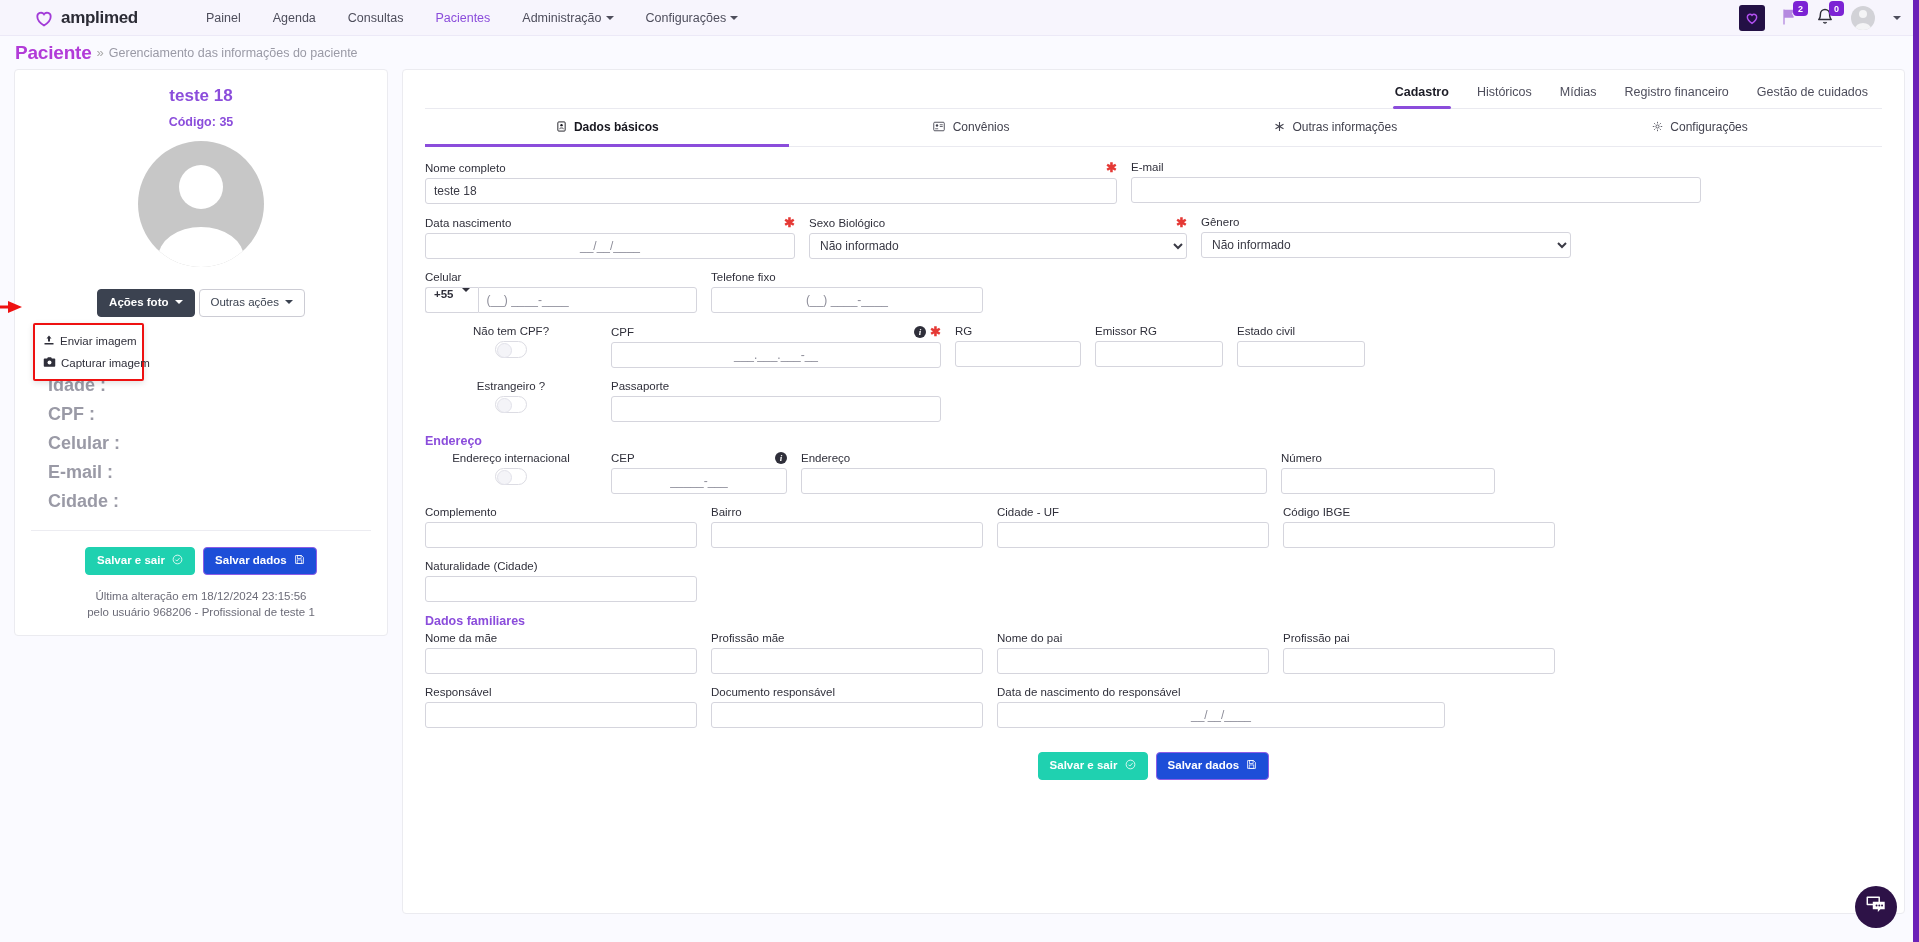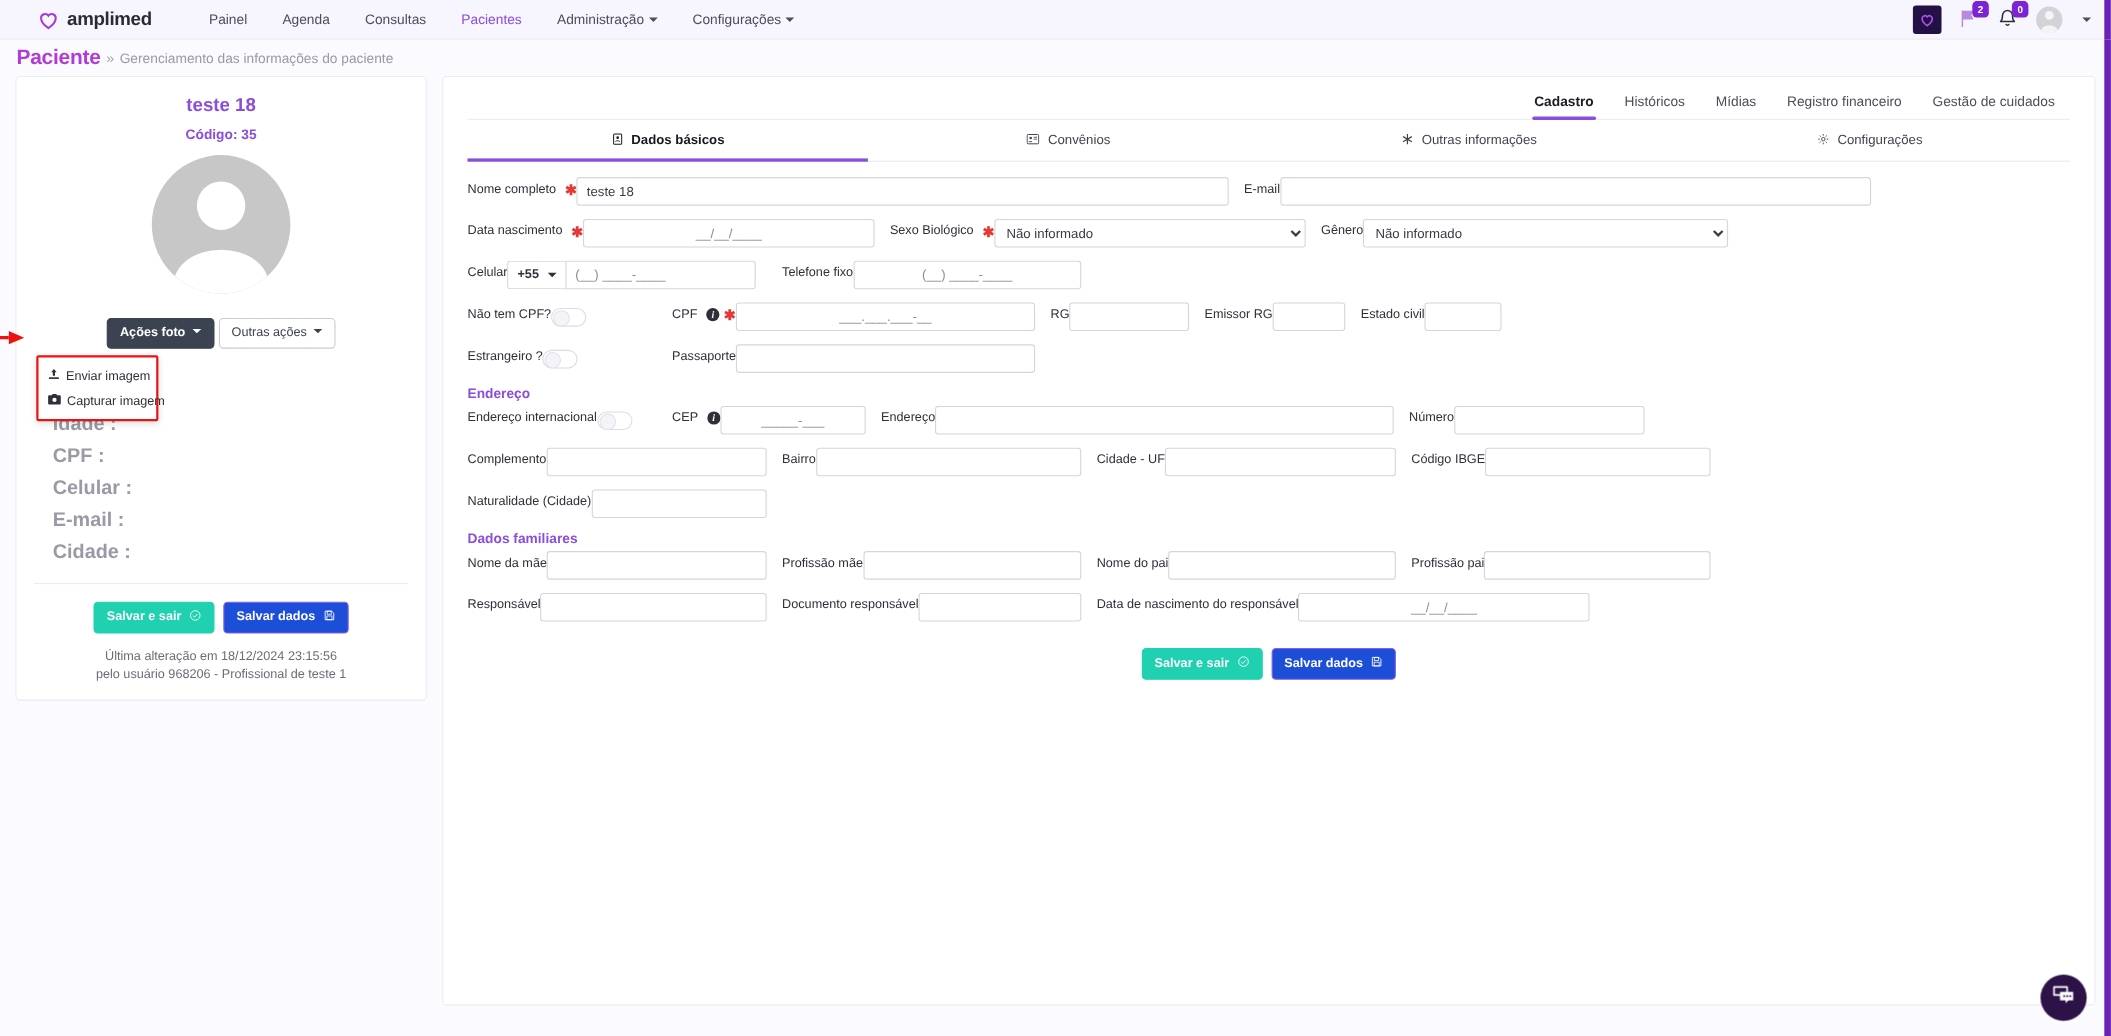--- a/index.html
+++ b/index.html
@@ -15,21 +15,21 @@
   
   .topbar {
     height: 36px;
     background: #f7f5fd;
     display: flex;
     align-items: center;
     padding: 0 0 0 34px;
     border-bottom: 1px solid #ece9f7;
     position: relative;
   }
-  .brand { display: flex; align-items: center; gap: 7px; margin-right: 36px; }
+  .brand { display: flex; align-items: center; gap: 7px; margin-right: 52px; }
   .brand-mark { width: 20px; height: 20px; position: relative; }
   .brand-name {
     font-size: 17px; font-weight: bold; letter-spacing: -0.3px;
     color: #2b2b35;
   }
   .nav { display: flex; align-items: center; gap: 0px; }
   .nav-item {
     font-size: 12.5px;
     color: #4e4e5c;
     padding: 0 16px;
@@ -211,21 +211,21 @@
     position: relative; white-space: nowrap;
   }
   .sub-tab.active { color: #17171f; font-weight: bold; }
   .sub-tab.active::after {
     content: ''; position: absolute; left: 0; right: 0; bottom: -1px;
     height: 3px; background: #8b4ddb;
   }
   .sub-tab .ti { margin-right: 4px; }
 
   .row { display: flex; gap: 14px; margin-bottom: 12px; }
-  .fld { display: flex; flex-direction: row; }
+  .fld { display: flex; flex-direction: column; }
   .lbl {
     font-size: 11.5px; color: #2f2f3a; margin-bottom: 4px;
     display: flex; align-items: center; gap: 4px; white-space: nowrap;
   }
   .req { color: #e53935; font-weight: bold; font-size: 13px; line-height: 1; }
   .lbl-spacer { flex: 1; }
   .info-dot {
     display: inline-flex; align-items: center; justify-content: center;
     width: 12px; height: 12px; border-radius: 50%;
     background: #2f2f3a; color: #fff;
@@ -244,21 +244,21 @@
     width: 100%;
     outline: none;
   }
   input.ctl::placeholder { color: #8d8d99; }
   input.ctl.center::placeholder { text-align: center; }
   select.ctl { padding: 0 6px; color: #3a3a45; }
   .phone-group { display: flex; }
   .phone-prefix {
     height: 26px; border: 1px solid #d5d5dd; border-right: none;
     border-radius: 3px 0 0 3px; background: #fff;
-    display: flex; align-items: center; gap: 4px;
+    display: flex; align-items: flex-start; gap: 4px;
     padding: 0 8px; font-size: 11.5px; font-weight: bold; color: #2f2f3a;
     cursor: pointer; white-space: nowrap;
   }
   .phone-group input.ctl { border-radius: 0 3px 3px 0; }
 
   .toggle-fld { align-items: center; }
   .toggle-fld .lbl { justify-content: center; }
   .switch {
     width: 32px; height: 17px; border-radius: 9px;
     background: #fff; border: 1px solid #dcdce3;

